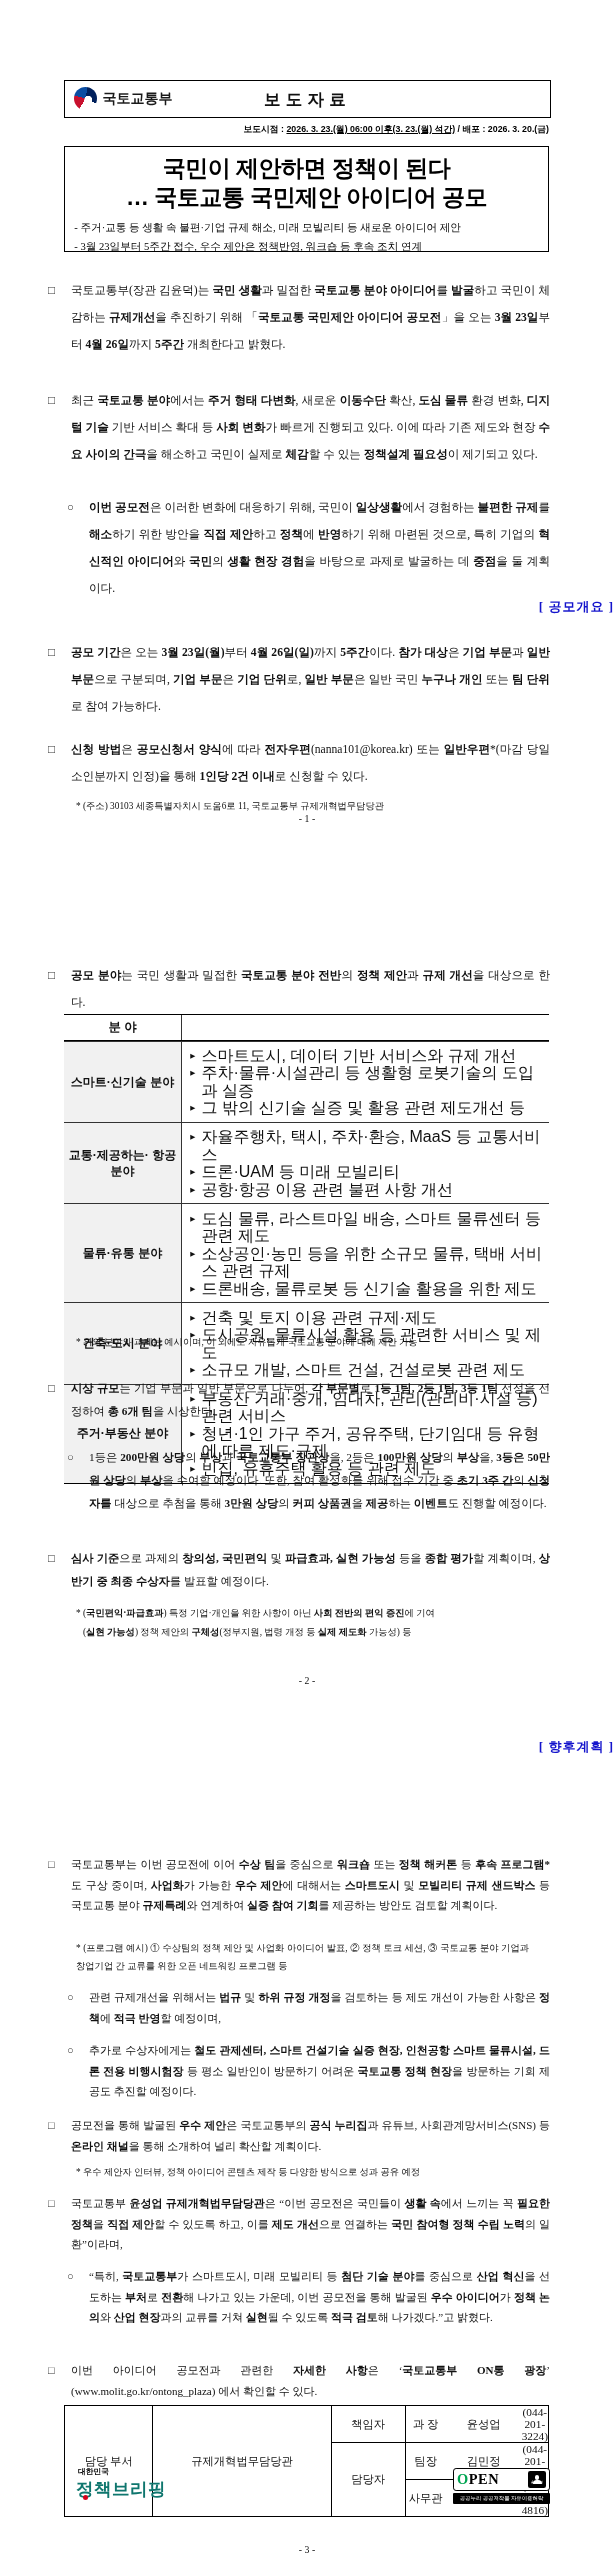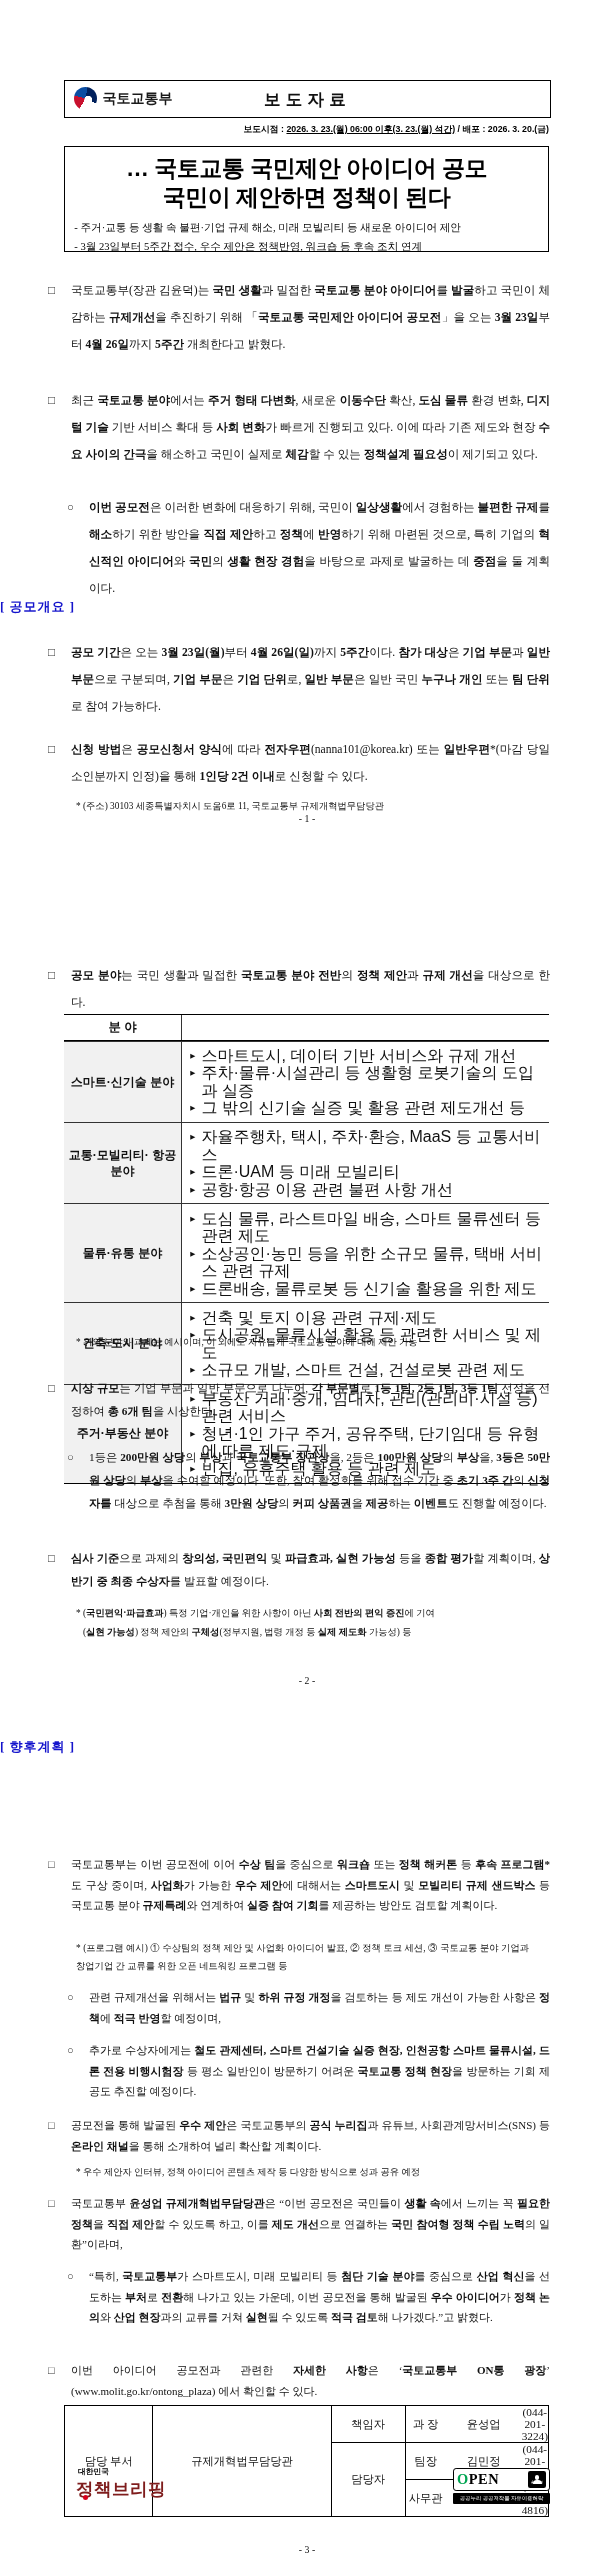--- a/index.html
+++ b/index.html
@@ -29,21 +29,21 @@
   .title-subs{margin-top:7.2px;font-size:10.6px;line-height:18.5px;color:#000}
 
   
   .para{position:absolute;left:47px;width:479px;padding-left:24px;text-align:justify}
   .para .mk{position:absolute;left:1px;top:0;color:#333}
   .para.sub{left:66px;width:461px;padding-left:23px}
   .p1x{font-size:11.6px;line-height:27px}
   .p2x{font-size:11.3px;line-height:23px}
   .p3x{font-size:11px;line-height:20.6px}
   .fn{position:absolute;left:76px;width:453px;font-size:9.3px;line-height:17.5px;color:#111;text-align:justify}
-  .sec-head{position:absolute;left:0;width:100%;text-align:left;
+  .sec-head{position:absolute;left:0;width:100%;text-align:right;
             font-size:13px;font-weight:bold;color:#1414cc;letter-spacing:1px}
   .pgmark{position:absolute;left:0;width:100%;text-align:center;font-size:9.8px;color:#111}
 
   
   .ftable{position:absolute;left:64px;top:1014px;width:485px;border-top:1.5px solid #000;border-bottom:1px solid #000;
           font-family:"Liberation Sans",sans-serif}
   .frow{display:flex;border-top:0.5px solid #333}
   .frow.fhead{border-top:none;border-bottom:1px solid #000}
   .fcat{width:118px;flex:0 0 118px;display:flex;align-items:center;justify-content:center;text-align:center;
         background:#f1f1f1;border-right:0.5px solid #333;font-weight:bold;font-size:12px;line-height:16.5px;padding:4.1px 3.1px;box-sizing:border-box}
@@ -58,21 +58,21 @@
            font-size:11.3px}
   .contact td{border:0.5px solid #000;height:32px;text-align:center;vertical-align:middle;padding:0}
   .contact{border:1px solid #000}
   .c-namecell{display:flex;justify-content:center;gap:17.5px;align-items:center}
   .c-pos{display:inline-block;min-width:40px;text-align:center}
   .c-name{display:inline-block;min-width:41px;text-align:center}
 
   
   .brief-logo{position:absolute;left:76px;top:2467px;font-family:"Liberation Sans",sans-serif}
   .brief-top{font-size:7.7px;font-weight:bold;color:#000;margin-left:2.1px}
-  .brief-main{font-size:17.5px;font-weight:bold;color:#7f1d1d;position:relative;letter-spacing:0.5px}
+  .brief-main{font-size:17.5px;font-weight:bold;color:#0f766e;position:relative;letter-spacing:0.5px}
   .brief-main .red-dot{position:absolute;left:7.2px;bottom:1px;width:5.2px;height:5.2px;border-radius:50%;background:#d6001c}
   .open-badge{position:absolute;left:453px;top:2468px;width:97px;font-family:Liberation Serif, serif}
   .open-top{border:1px solid #000;border-radius:3.1px;background:#fff;height:23px;display:flex;align-items:center;justify-content:space-between;padding:0 3.1px;box-sizing:border-box}
   .open-word{font-size:14.4px;font-weight:bold;color:#000;letter-spacing:0.5px}
   .open-o{color:#00a551}
   .open-mark{width:17.5px;height:17.5px;background:#000;border-radius:2.1px;display:flex;flex-direction:column;align-items:center;justify-content:center;color:#fff}
   .person-icon{width:4.6px;height:4.6px;border-radius:50%;background:#fff;position:relative;margin-bottom:1px}
   .person-icon::after{content:"";position:absolute;left:-2.1px;top:4.6px;width:8.8px;height:4.1px;border-radius:4.1px 4.1px 0 0;background:#fff}
   .mark-label{font-size:3.1px;line-height:3.6px}
   .open-bar{margin-top:1.5px;background:#000;color:#fff;font-size:5.4px;text-align:center;padding:2.1px 0;border-radius:1px}
@@ -87,22 +87,22 @@
   </div>
   <div class="hdr-title">보도자료</div>
 </div>
 
 <div class="release">
   <span>보도시점 : </span><span class="u">2026. 3. 23.(월) 06:00 이후(3. 23.(월) 석간)</span><span> / 배포 : 2026. 3. 20.(금)</span>
 </div>
 
 <div class="title-box">
   <div class="title-main">
+    <div>국민이 제안하면 정책이 된다</div>
     <div>… 국토교통 국민제안 아이디어 공모</div>
-    <div>국민이 제안하면 정책이 된다</div>
   </div>
   <div class="title-subs">
     <div>- 주거·교통 등 생활 속 불편·기업 규제 해소, 미래 모빌리티 등 새로운 아이디어 제안</div>
     <div>- 3월 23일부터 5주간 접수, 우수 제안은 정책반영, 워크숍 등 후속 조치 연계</div>
   </div>
 </div>
 
 <div class="para p1x" style="top:277px">
   <span class="mk">□</span>
   <span><span>국토교통부(장관 김윤덕)는 </span><span class="b">국민 생활</span><span>과 밀접한 </span><span class="b">국토교통 분야 아이디어</span><span>를 </span><span class="b">발굴</span><span>하고 국민이 체감하는 </span><span class="b">규제개선</span><span>을 추진하기 위해 「</span><span class="b">국토교통 국민제안 아이디어 공모전</span><span>」을 오는 </span><span class="b">3월 23일</span><span>부터 </span><span class="b">4월 26일</span><span>까지 </span><span class="b">5주간</span><span> 개최한다고 밝혔다.</span></span>
@@ -140,21 +140,21 @@
   </div>
   <div class="frow">
     <div class="fcat">스마트·신기술 분야</div>
     <div class="fbody">
       <div class="fitem">스마트도시, 데이터 기반 서비스와 규제 개선</div>
       <div class="fitem">주차·물류·시설관리 등 생활형 로봇기술의 도입과 실증</div>
       <div class="fitem">그 밖의 신기술 실증 및 활용 관련 제도개선 등</div>
     </div>
   </div>
   <div class="frow">
-    <div class="fcat">교통·모빌리티· 항공 분야</div>
+    <div class="fcat">교통·제공하는· 항공 분야</div>
     <div class="fbody">
       <div class="fitem">자율주행차, 택시, 주차·환승, MaaS 등 교통서비스</div>
       <div class="fitem">드론·UAM 등 미래 모빌리티</div>
       <div class="fitem">공항·항공 이용 관련 불편 사항 개선</div>
     </div>
   </div>
   <div class="frow">
     <div class="fcat">물류·유통 분야</div>
     <div class="fbody">
       <div class="fitem">도심 물류, 라스트마일 배송, 스마트 물류센터 등 관련 제도</div>

